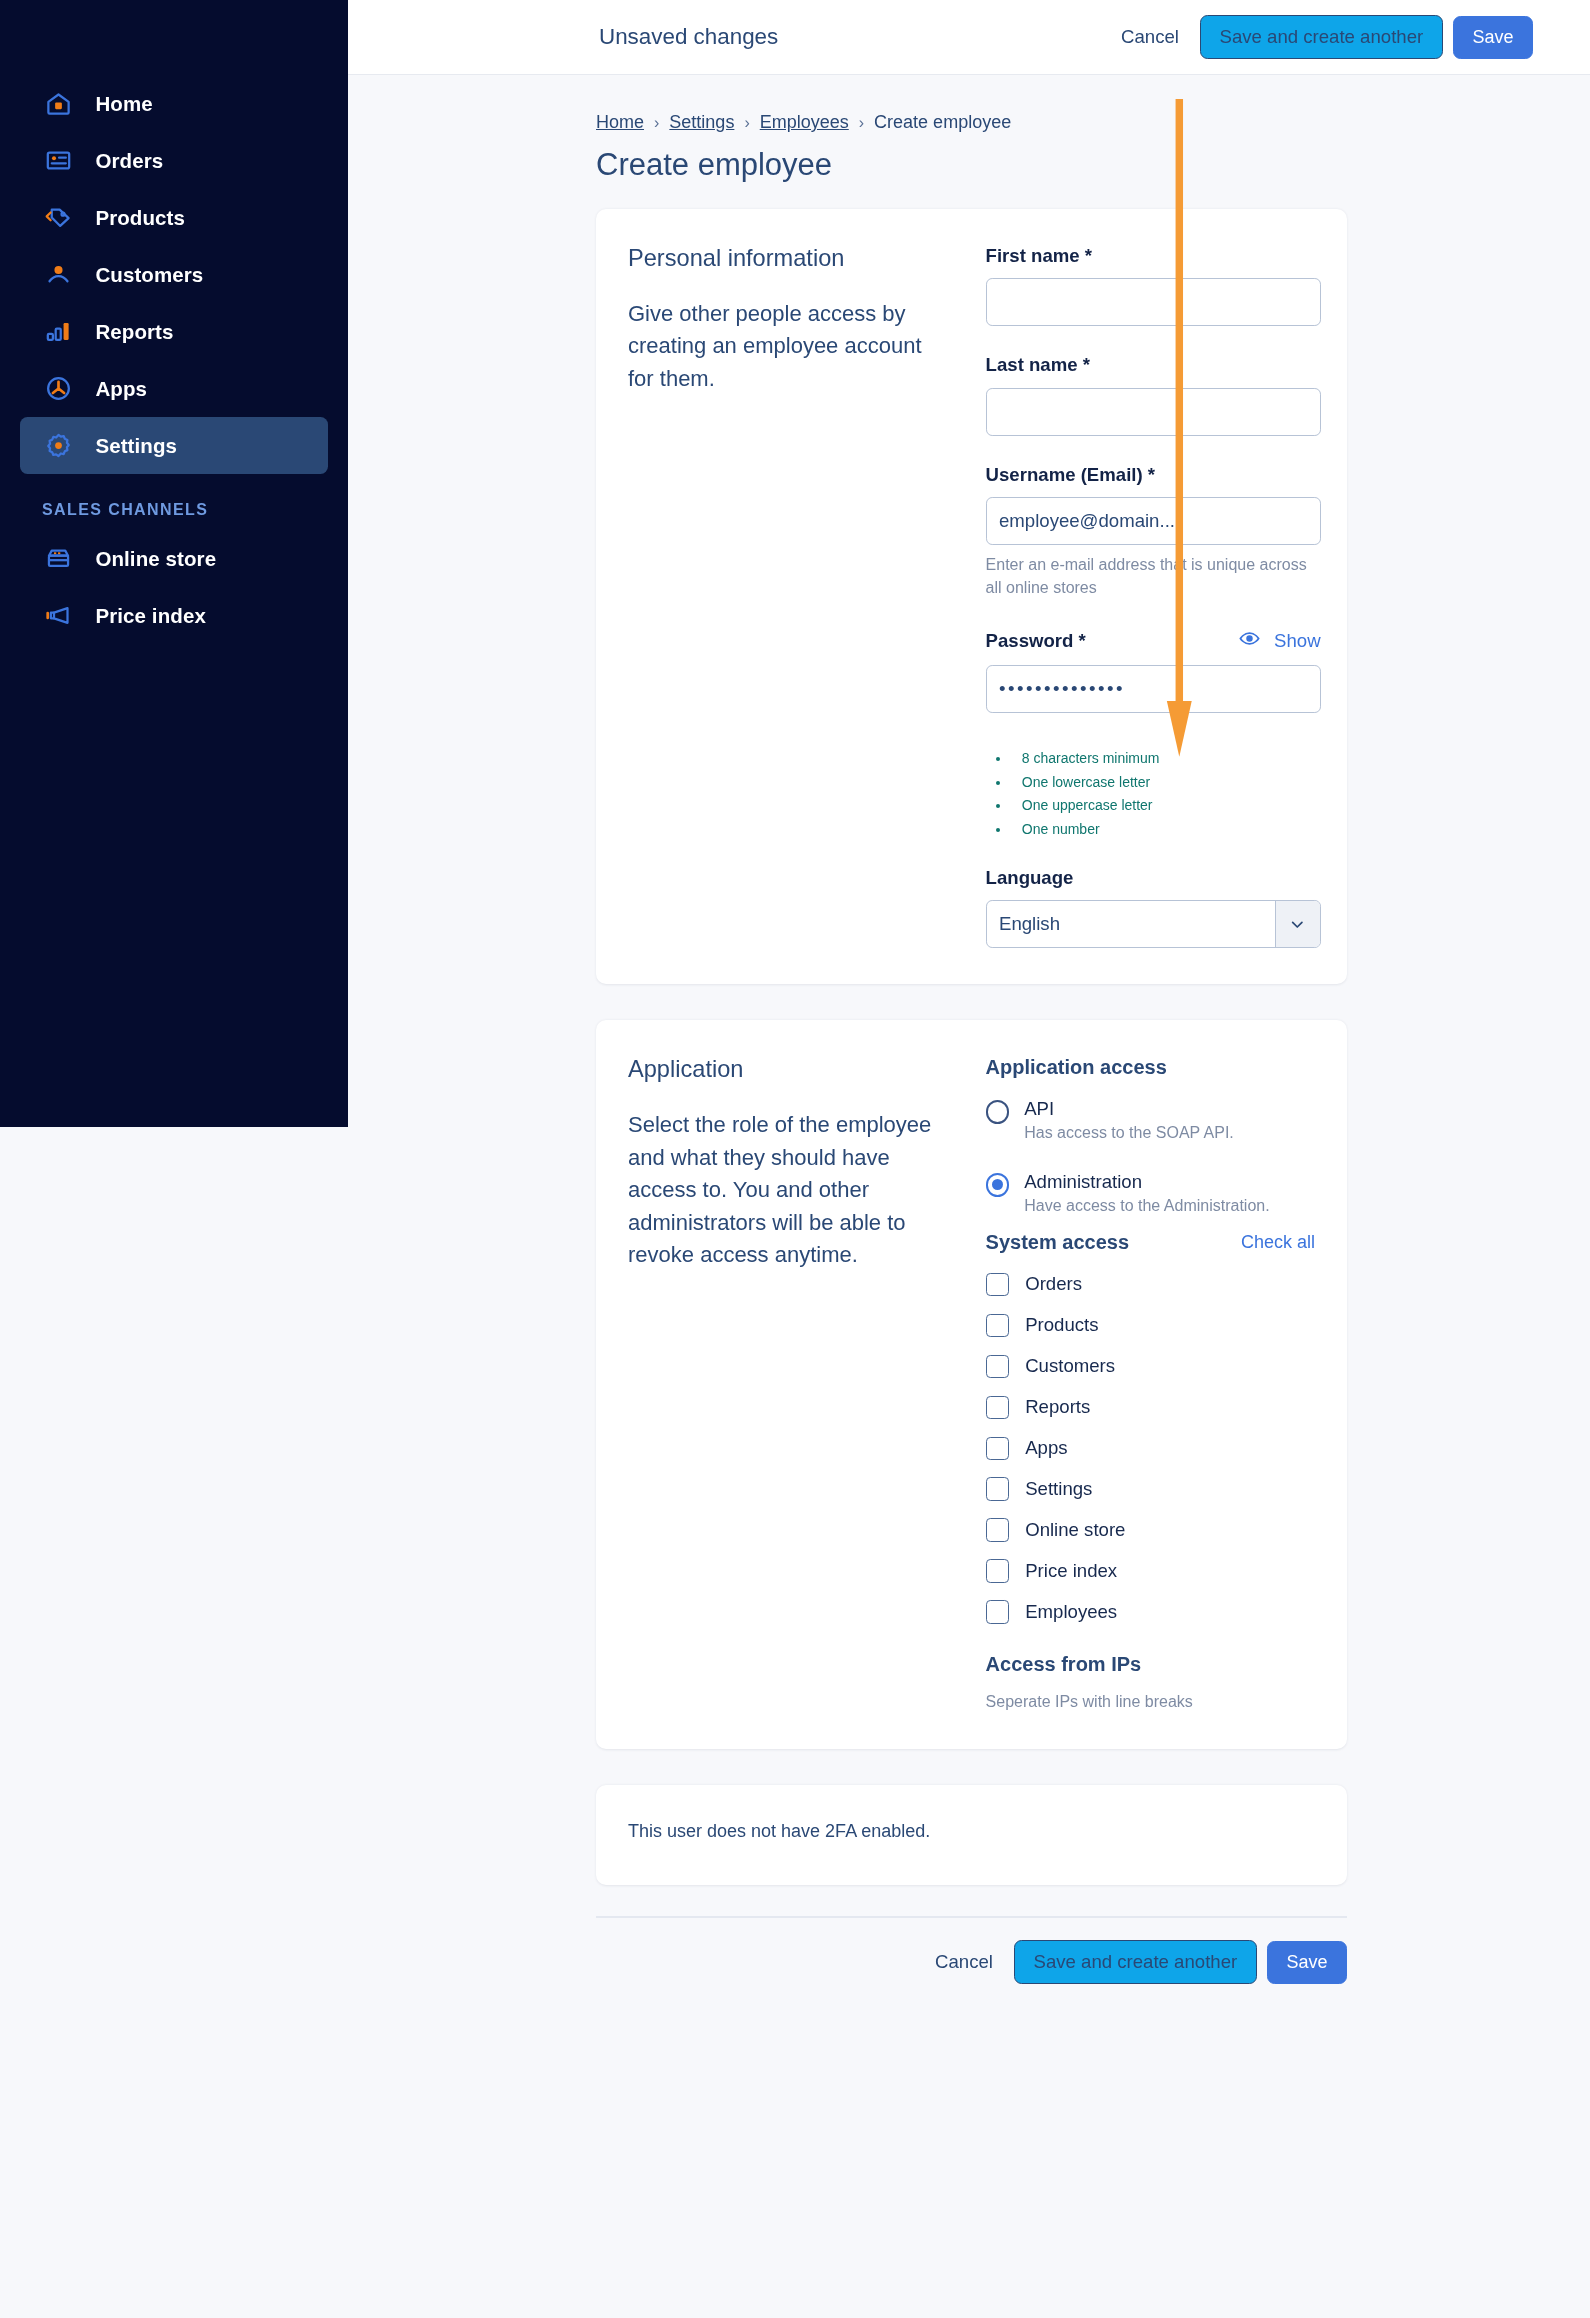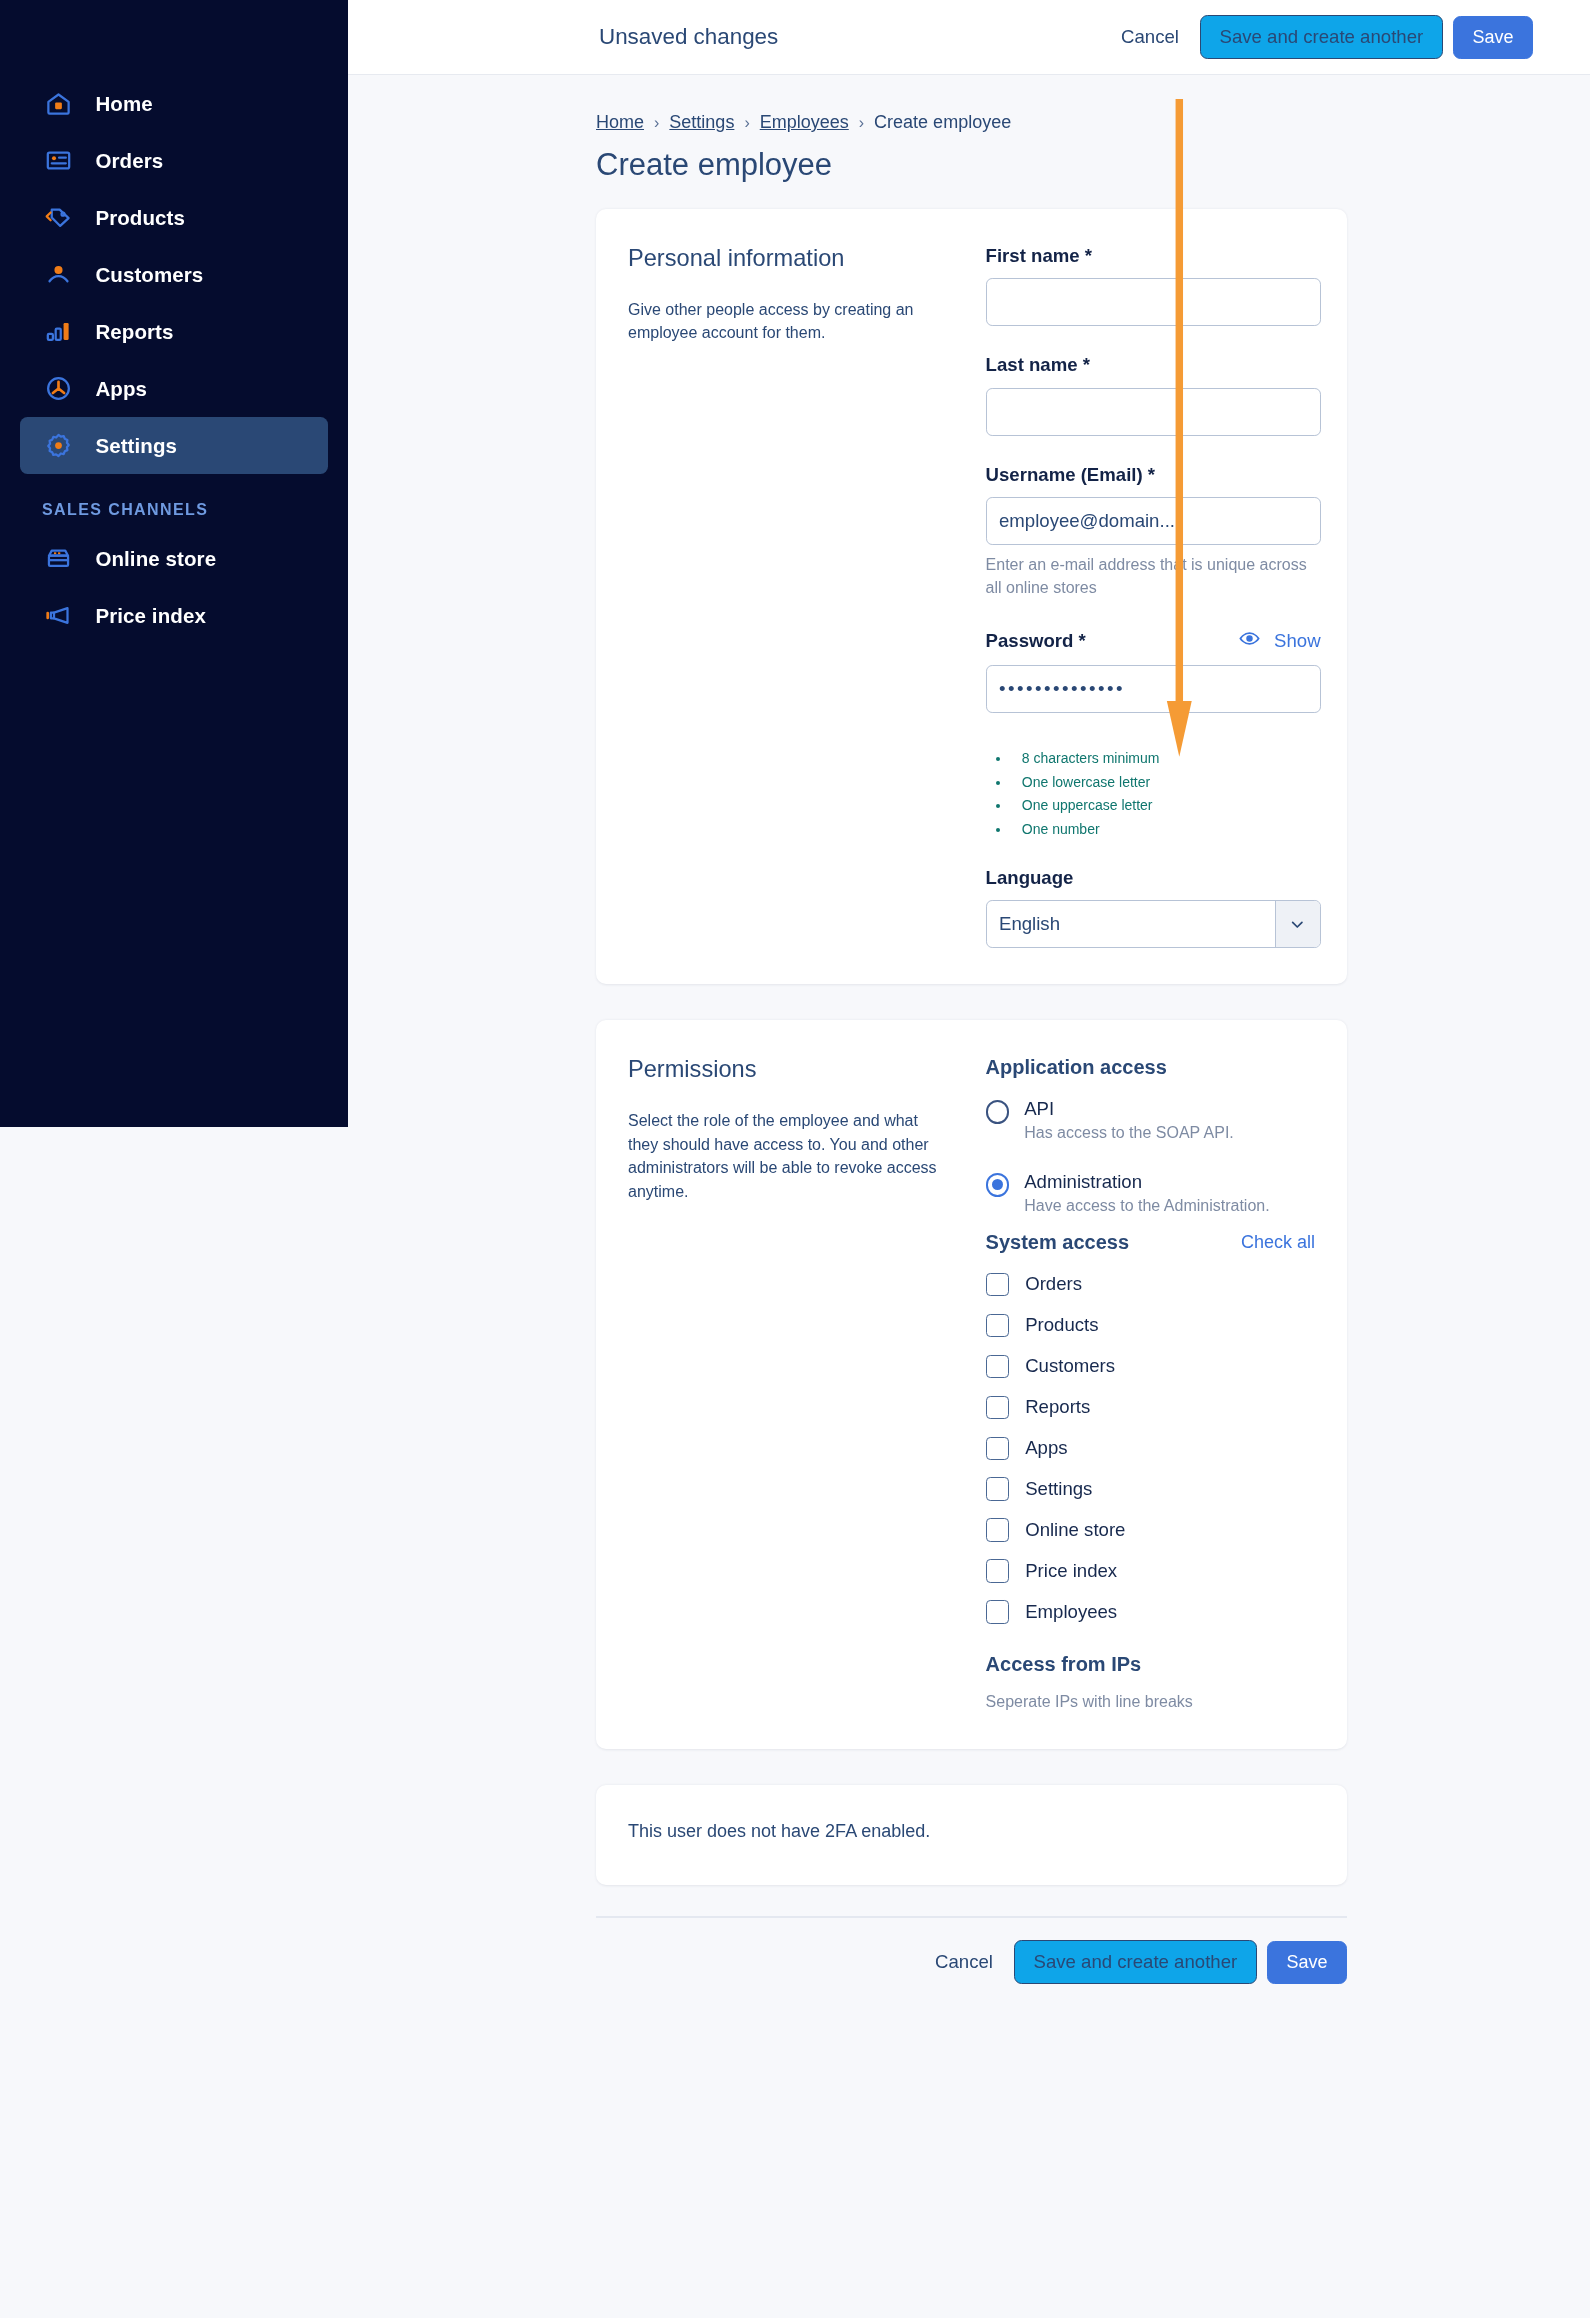--- a/index.html
+++ b/index.html
@@ -150,21 +150,21 @@
   .card-inner { display: flex; padding: 36px 32px 36px 32px; }
   .card-left { width: 329px; flex: 0 0 329px; padding-right: 18.6px; }
   .card-right { flex: 1; padding-left: 28.6px; }
   .card-title {
     font-size: 23.6px;
     color: #2a4875;
     font-weight: 400;
     margin-bottom: 26px;
   }
   .card-desc {
-    font-size: 16px;
+    font-size: 22px;
     color: #2a4875;
     line-height: 1.48;
   }
 
   
   .field { margin-bottom: 28.6px; }
   .field-label {
     font-size: 18.6px;
     color: #132347;
     font-weight: 700;
@@ -518,21 +518,21 @@
             </div>
           </div>
 
         </div>
       </div>
     </section>
 
     <section class="card" style="margin-top:36px;">
       <div class="card-inner">
         <div class="card-left">
-          <h2 class="card-title">Permissions</h2>
+          <h2 class="card-title">Application</h2>
           <p class="card-desc">Select the role of the employee and what they should have access to. You and other administrators will be able to revoke access anytime.</p>
         </div>
         <div class="card-right">
 
           <h3 class="sub-title">Application access</h3>
 
           <div class="radio-row" style="margin-bottom:28.6px;">
             <span class="radio off"></span>
             <span class="radio-texts">
               <span class="radio-label">API</span>

